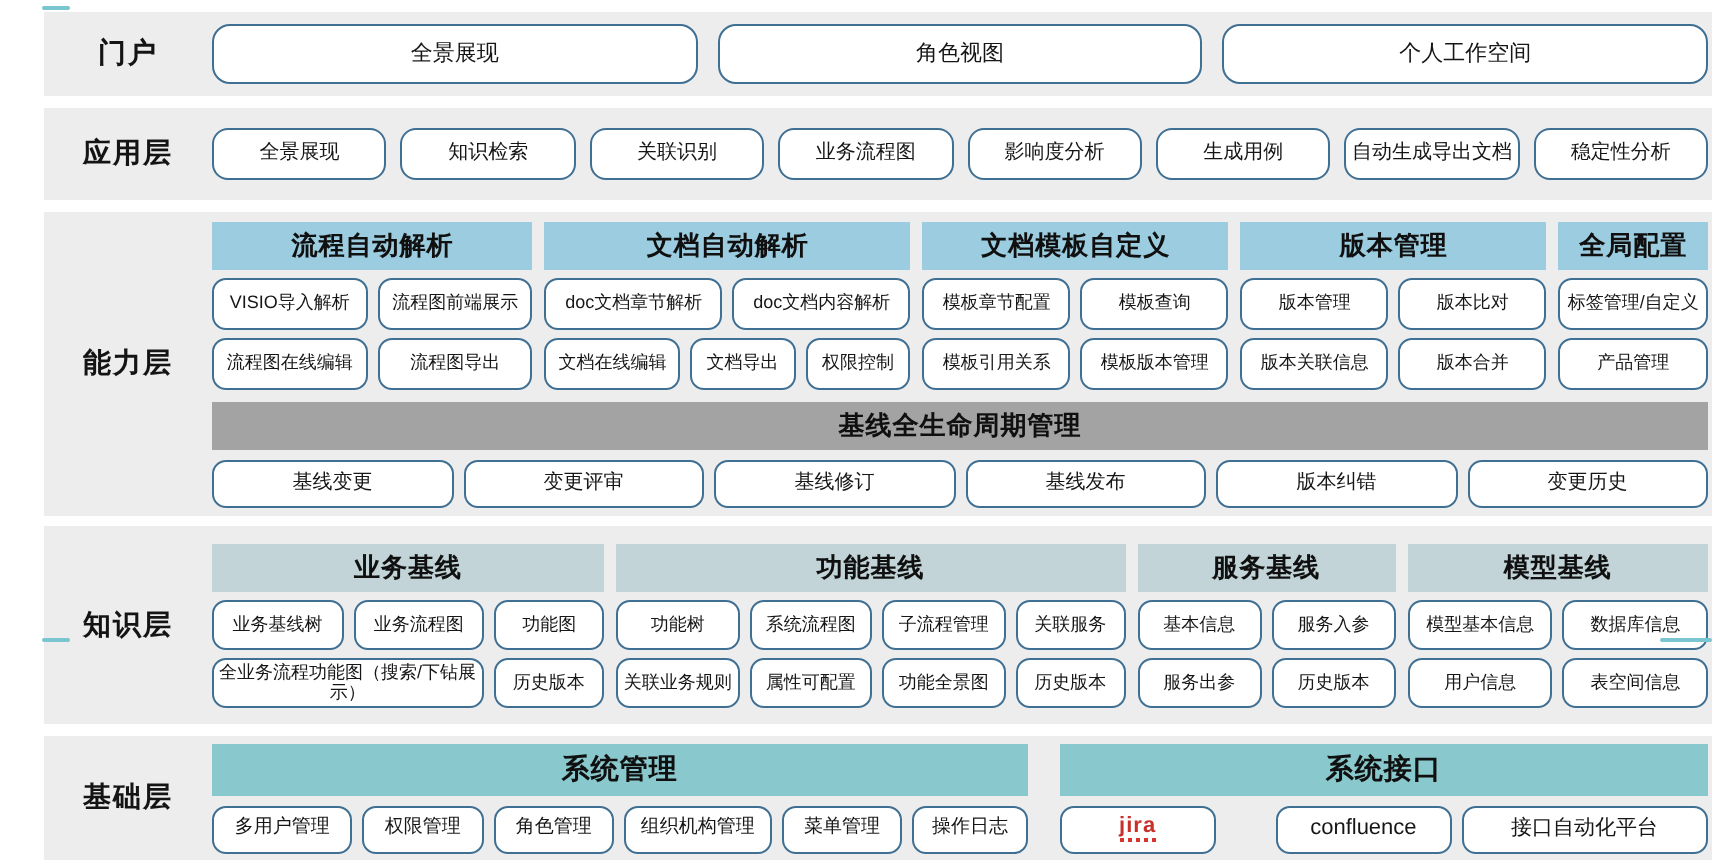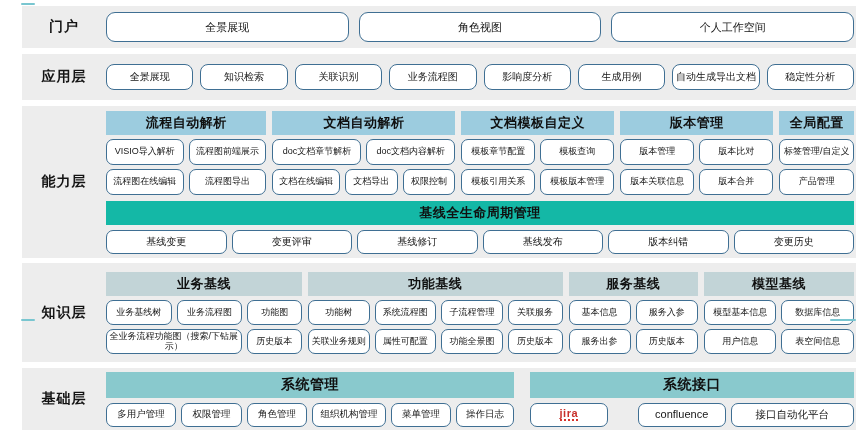--- a/index.html
+++ b/index.html
@@ -69,21 +69,21 @@
   .cap-col{display:flex;flex-direction:column;gap:4px;}
   .cap-col .ghead{height:24px;}
   .cap-col .row .btn{flex:1 1 0;height:26px;}
   .cap-col.c1{flex:2.15 1 0;}
   .cap-col.c2{flex:2.45 1 0;}
   .cap-col.c3{flex:2.05 1 0;}
   .cap-col.c4{flex:2.05 1 0;}
   .cap-col.c5{flex:1.00 1 0;}
 
   #base-line{margin-top:6px;width:100%;box-sizing:border-box;padding-right:2px;}
-  #base-line .ghead{height:24px;background:#14b8a6;}
+  #base-line .ghead{height:24px;background:#a3a3a3;}
   #base-line .row{margin-top:5px;}
   #base-line .row .btn{flex:1 1 0;height:24px;font-size:10px;}
 
   
   #know-cols{display:flex;gap:6px;width:100%;box-sizing:border-box;padding-right:2px;}
   .know-col{display:flex;flex-direction:column;gap:4px;}
   .know-col .ghead{height:24px;}
   .know-col .row .btn{height:25px;}
   .know-col.k1{flex:2.35 1 0;}
   .know-col.k2{flex:3.05 1 0;}

